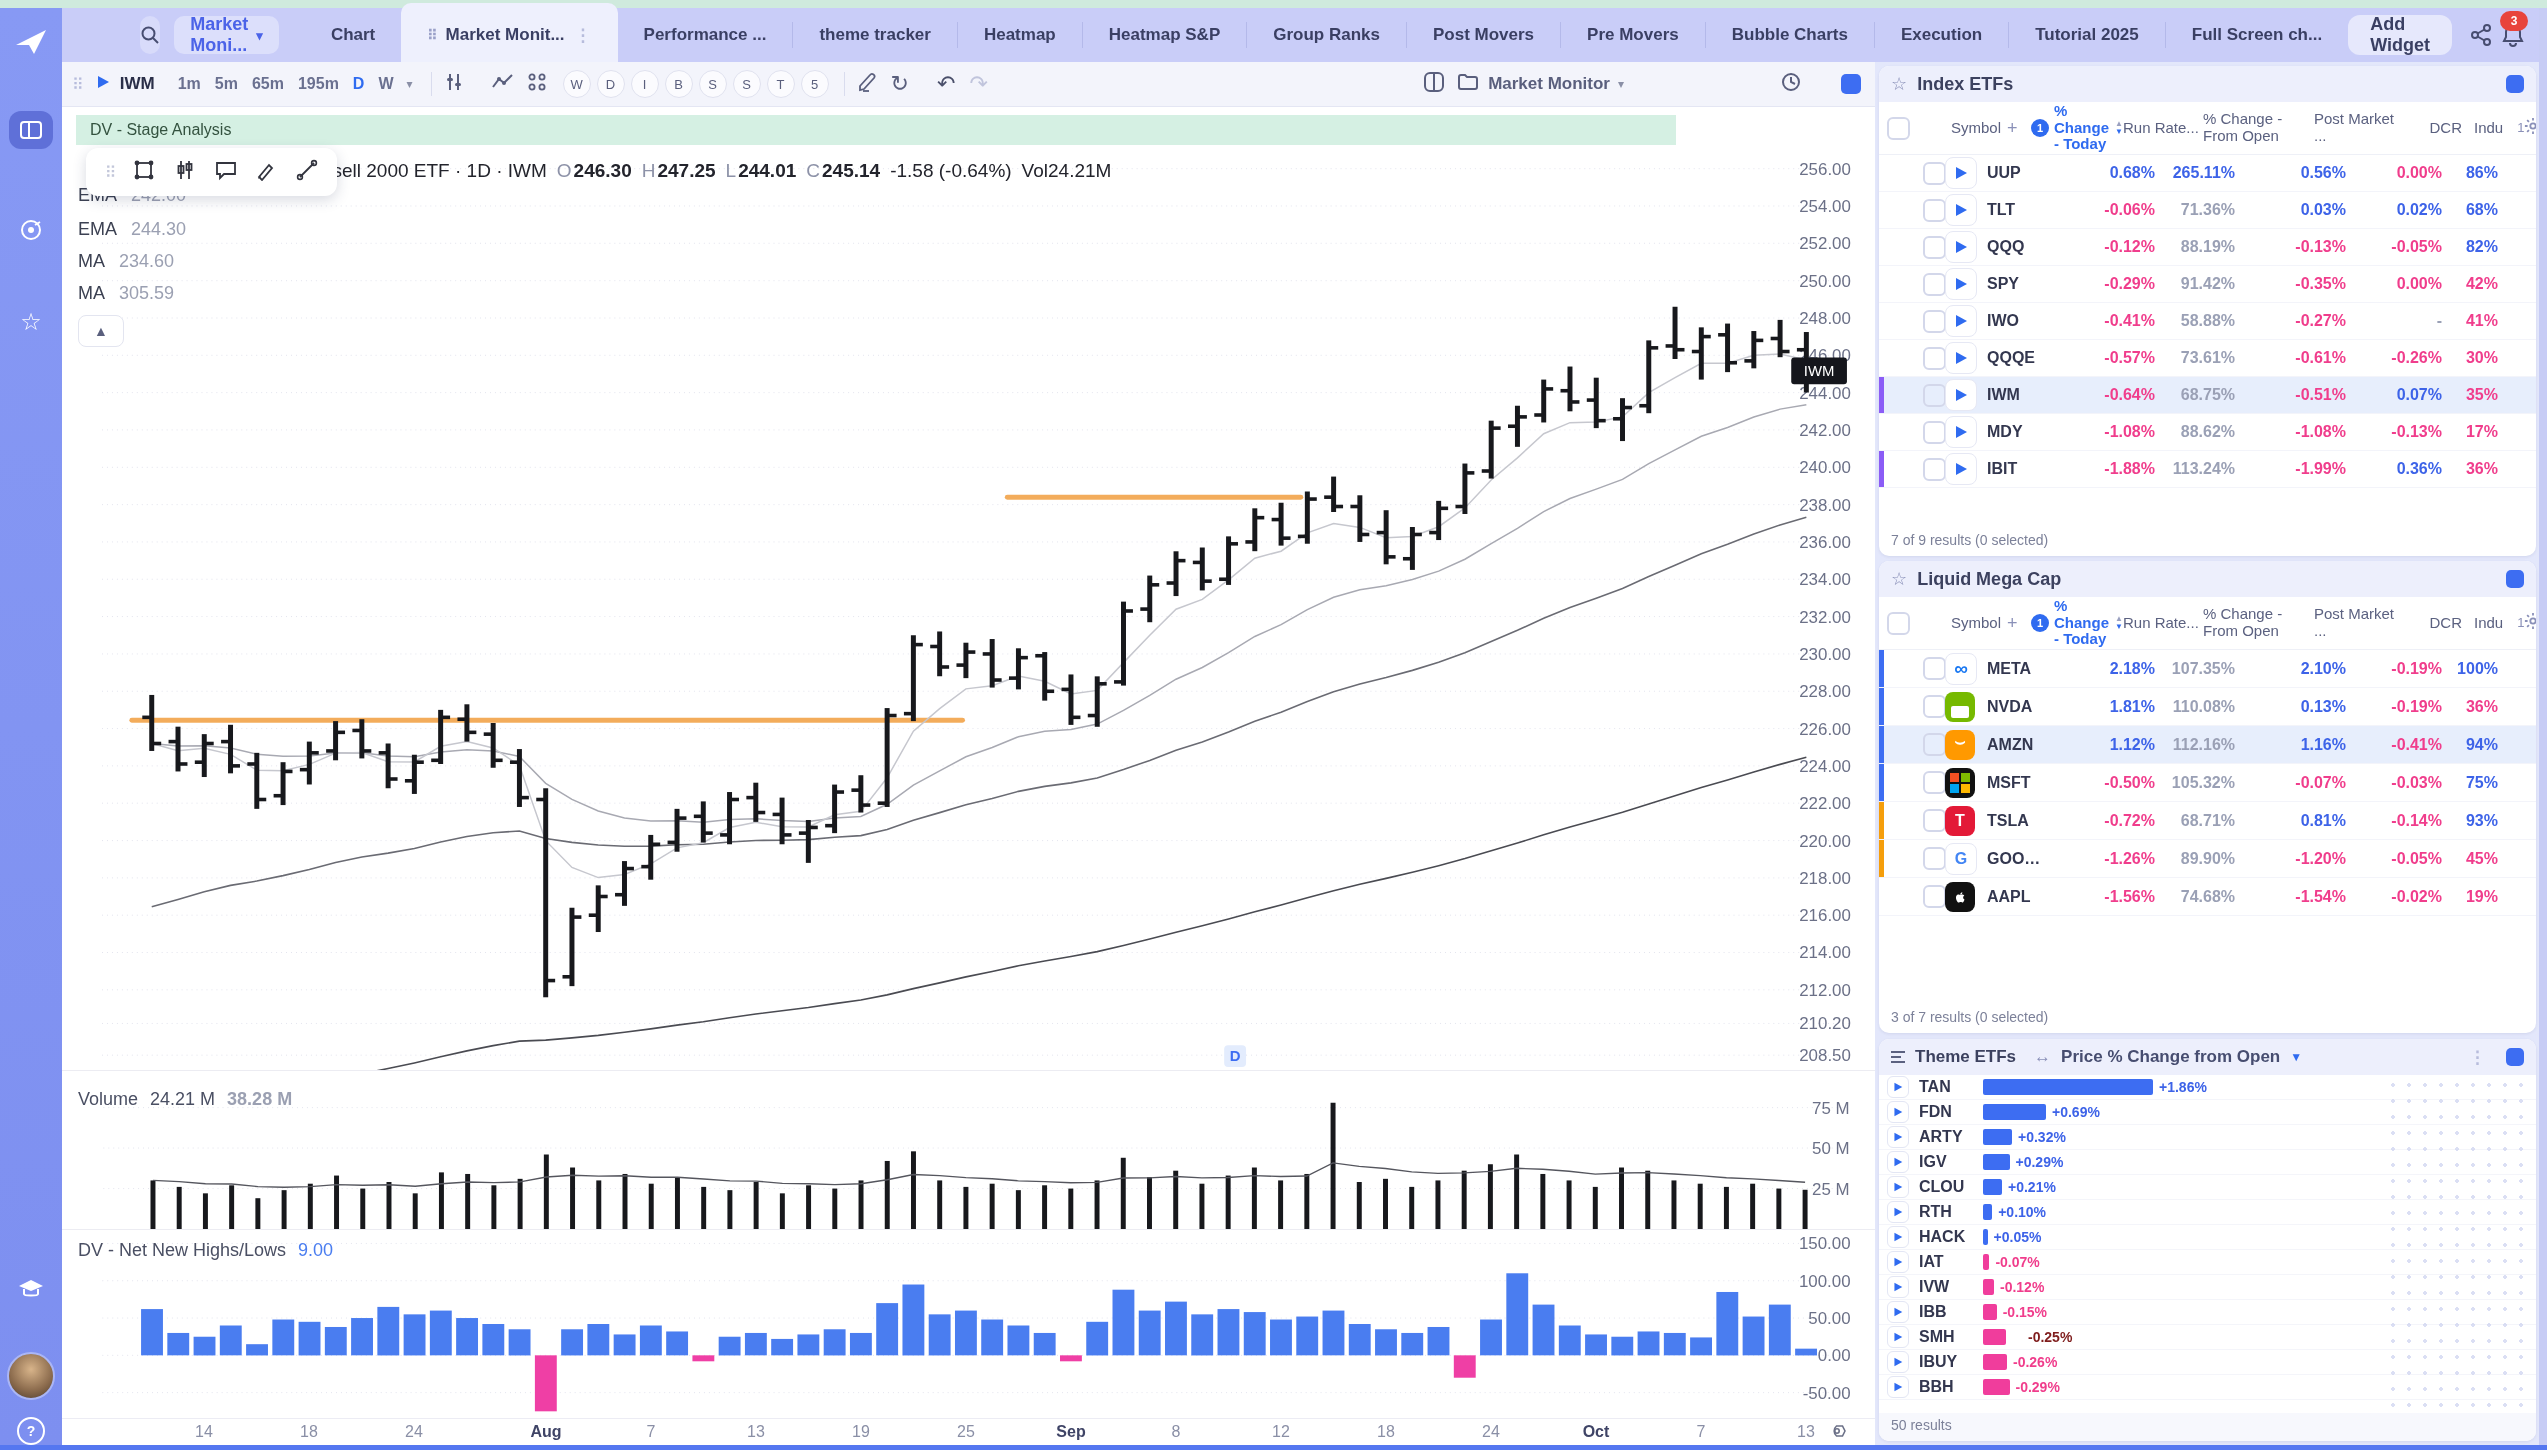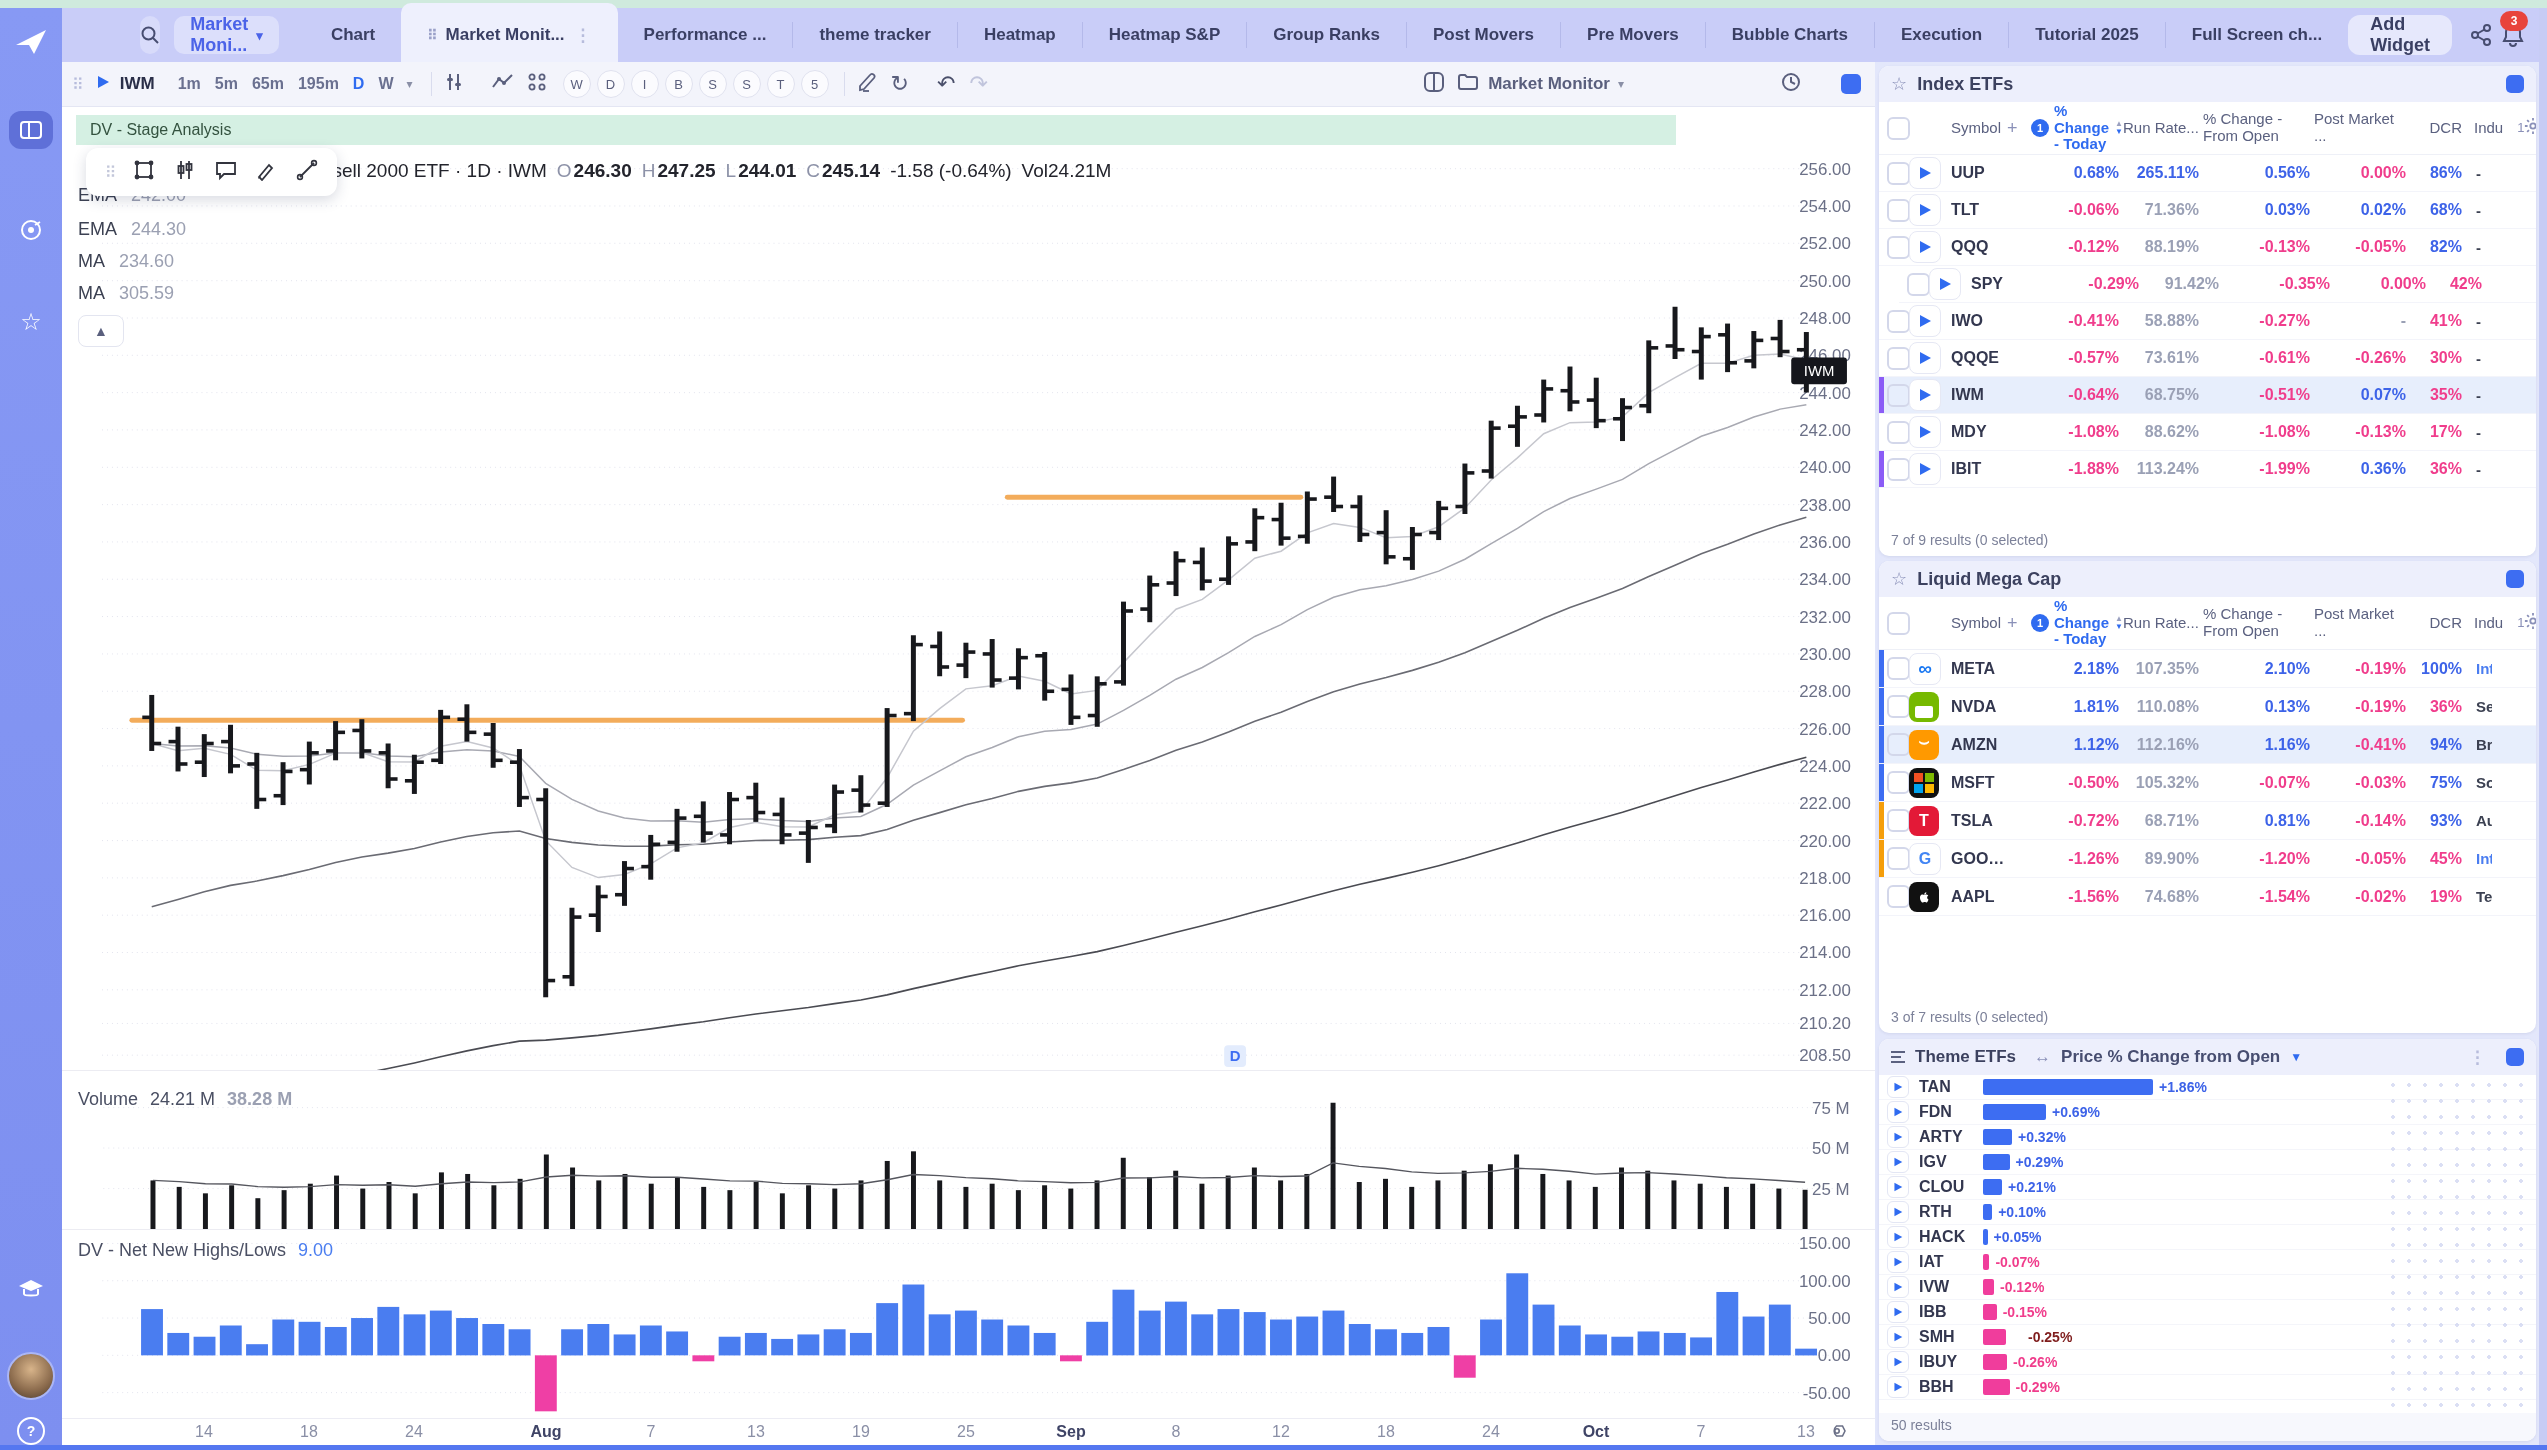--- a/index.html
+++ b/index.html
@@ -52,21 +52,21 @@
   .pane-div{position:absolute;left:0;width:1813px;height:1px;background:#ececf2;}
   
   #rpanel{left:1875px;top:62px;width:665px;height:1383px;background:#e3e7fb;padding:0;}
   .card{position:absolute;left:4px;width:657px;background:#fff;border-radius:10px;overflow:hidden;box-shadow:0 1px 3px rgba(60,70,120,.10);display:flex;flex-direction:column;}
   .card-head{height:36px;background:#edeffc;display:flex;align-items:center;padding:0 12px;gap:10px;color:#3c415f;font-size:18px;font-weight:700;flex:0 0 auto;}
   .bluechip{width:18px;height:18px;border-radius:5px;background:#3d6df2;margin-left:auto;}
   .colhead{display:grid;grid-template-columns:30px 42px 80px 92px 80px 111px 96px 56px 1fr 44px;align-items:center;height:52px;border-bottom:1px solid #eef0f7;font-size:15px;color:#5b6180;line-height:1.12;flex:0 0 auto;}
   .colhead .r{text-align:right;padding-right:4px;}
   .chg-head{color:#2f6bf0;font-weight:700;display:flex;align-items:center;gap:5px;}
   .sort1{width:18px;height:18px;border-radius:50%;background:#2f6bf0;color:#fff;font-size:11px;font-weight:700;display:flex;align-items:center;justify-content:center;flex:0 0 auto;}
-  .trow{position:relative;display:grid;grid-template-columns:30px 42px 80px 92px 80px 111px 96px 56px 1fr 44px;align-items:center;border-bottom:1px solid #f3f4fa;font-size:16px;font-weight:700;color:#33374f;}
+  .trow{position:relative;display:grid;grid-template-columns:30px 42px 80px 92px 80px 111px 96px 56px 1fr 44px;align-items:center;border-bottom:1px solid #f3f4fa;font-size:16px;font-weight:700;color:#33374f;padding-left:36px;}
   .trow .r{text-align:right;padding-right:4px;}
   .trow.sel{background:#e7eefc;}
   .rowstrip{position:absolute;left:0;top:0;width:5px;height:100%;}
   .pos{color:#3D63E8;}.neg{color:#F03D8C;}.muted{color:#9aa0b5;font-weight:600;}
   .cbx{width:19px;height:19px;border:2px solid #d3d7ea;border-radius:6px;margin-left:8px;}
   .logo{width:30px;height:30px;border-radius:8px;display:flex;align-items:center;justify-content:center;overflow:hidden;flex:0 0 auto;}
   .playlogo{background:#fff;border:1px solid #e6e8f4;}
   .indu{overflow:hidden;white-space:nowrap;font-size:15px;color:#3c4152;font-weight:600;}
   .indu.blue{color:#4a7df0;}
   .tfoot{font-size:14px;color:#7c8199;padding:4px 12px 8px;margin-top:auto;flex:0 0 auto;}
@@ -897,21 +897,21 @@
             </div>
             <div class="">QQQ</div>
             <div class="r neg">-0.12%</div>
             <div class="r muted">88.19%</div>
             <div class="r neg">-0.13%</div>
             <div class="r neg">-0.05%</div>
             <div class="r pos">82%</div>
             <div class="indu " style="padding-left: 10px;">-</div>
             <div class=""></div>
           </div>
-          <div class="trow" style="height: 36px; margin-left: 20px;">
+          <div class="trow" style="height: 36px;">
             <div>
               <div class="cbx"></div>
             </div>
             <div>
               <div class="logo playlogo">
                 <svg width="14" height="14" viewBox="0 0 14 14">
                   <path d="M2 1 L13 7 L2 13 Z" fill="#2f6bf0"></path>
                 </svg>
               </div>
             </div>

